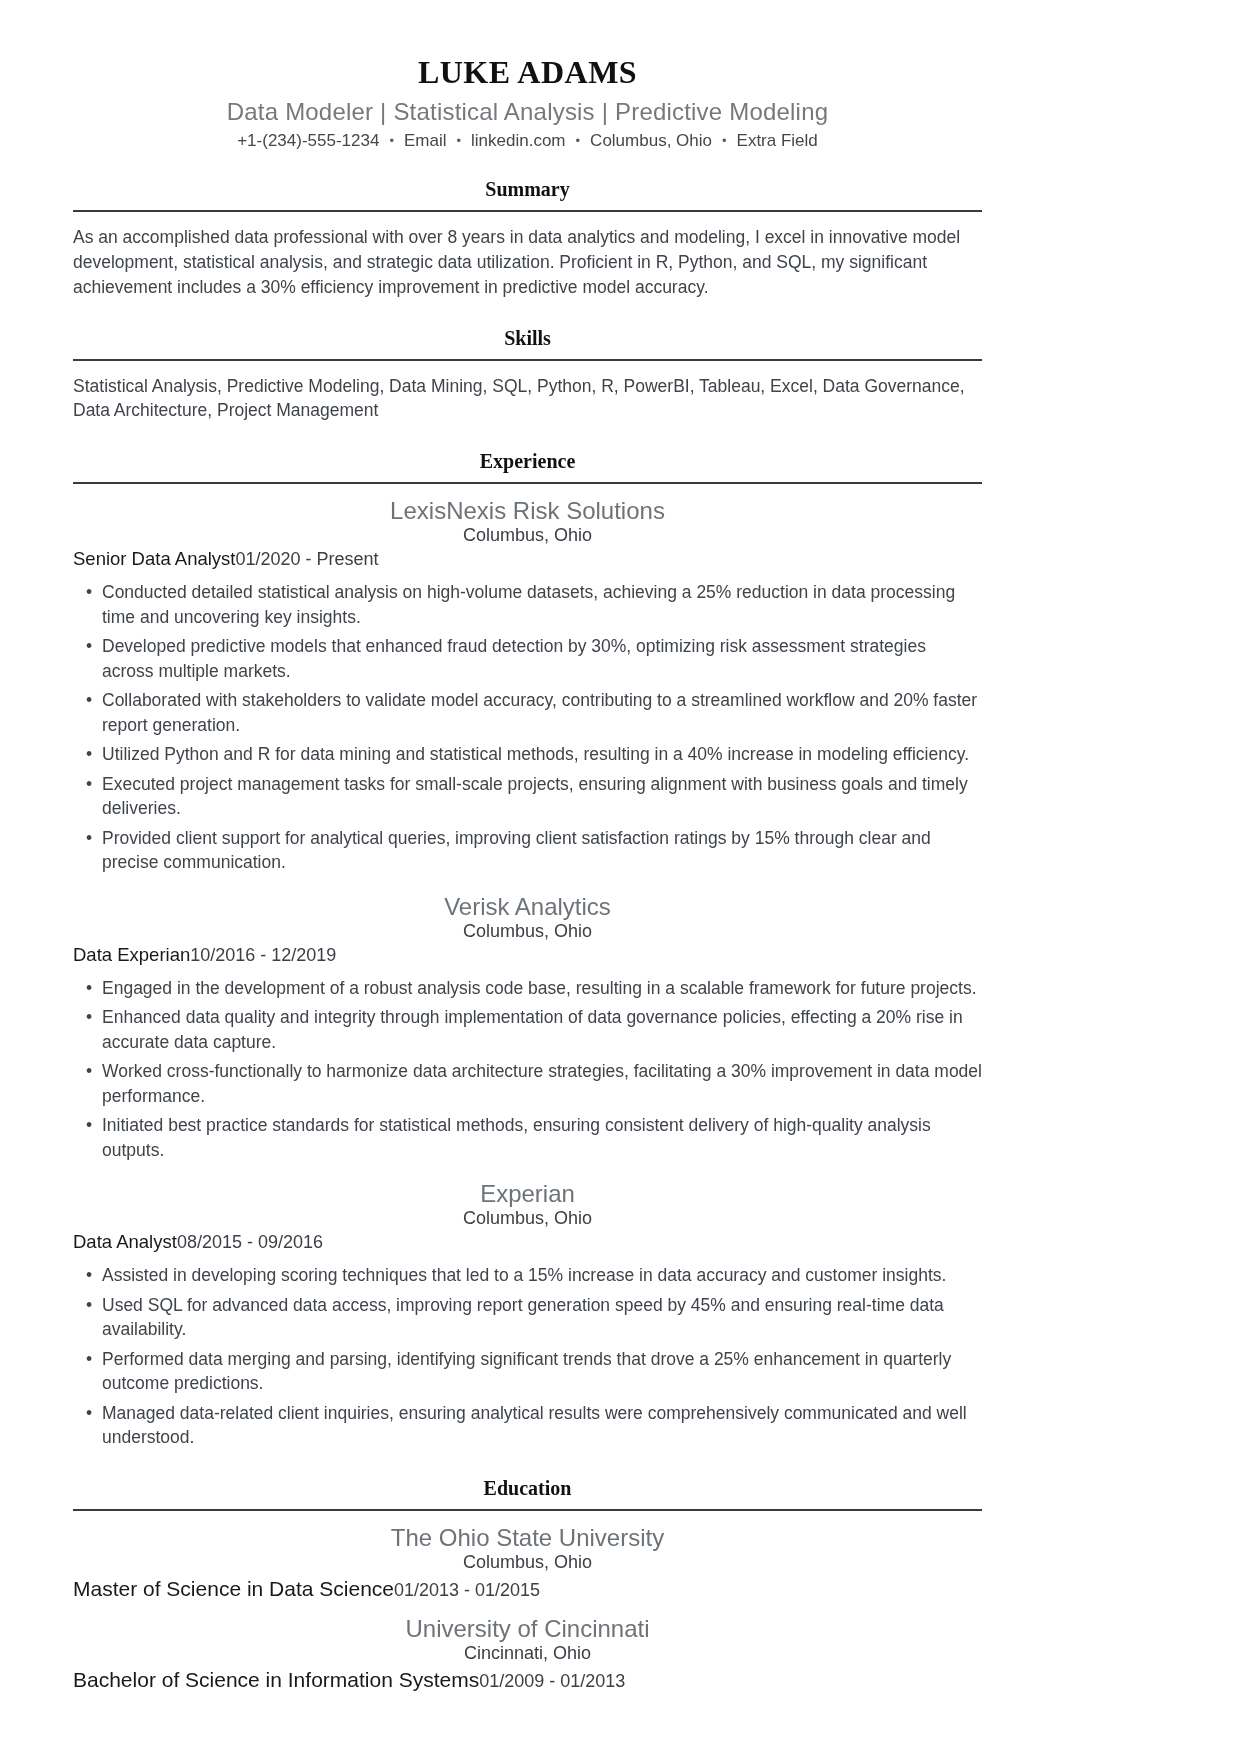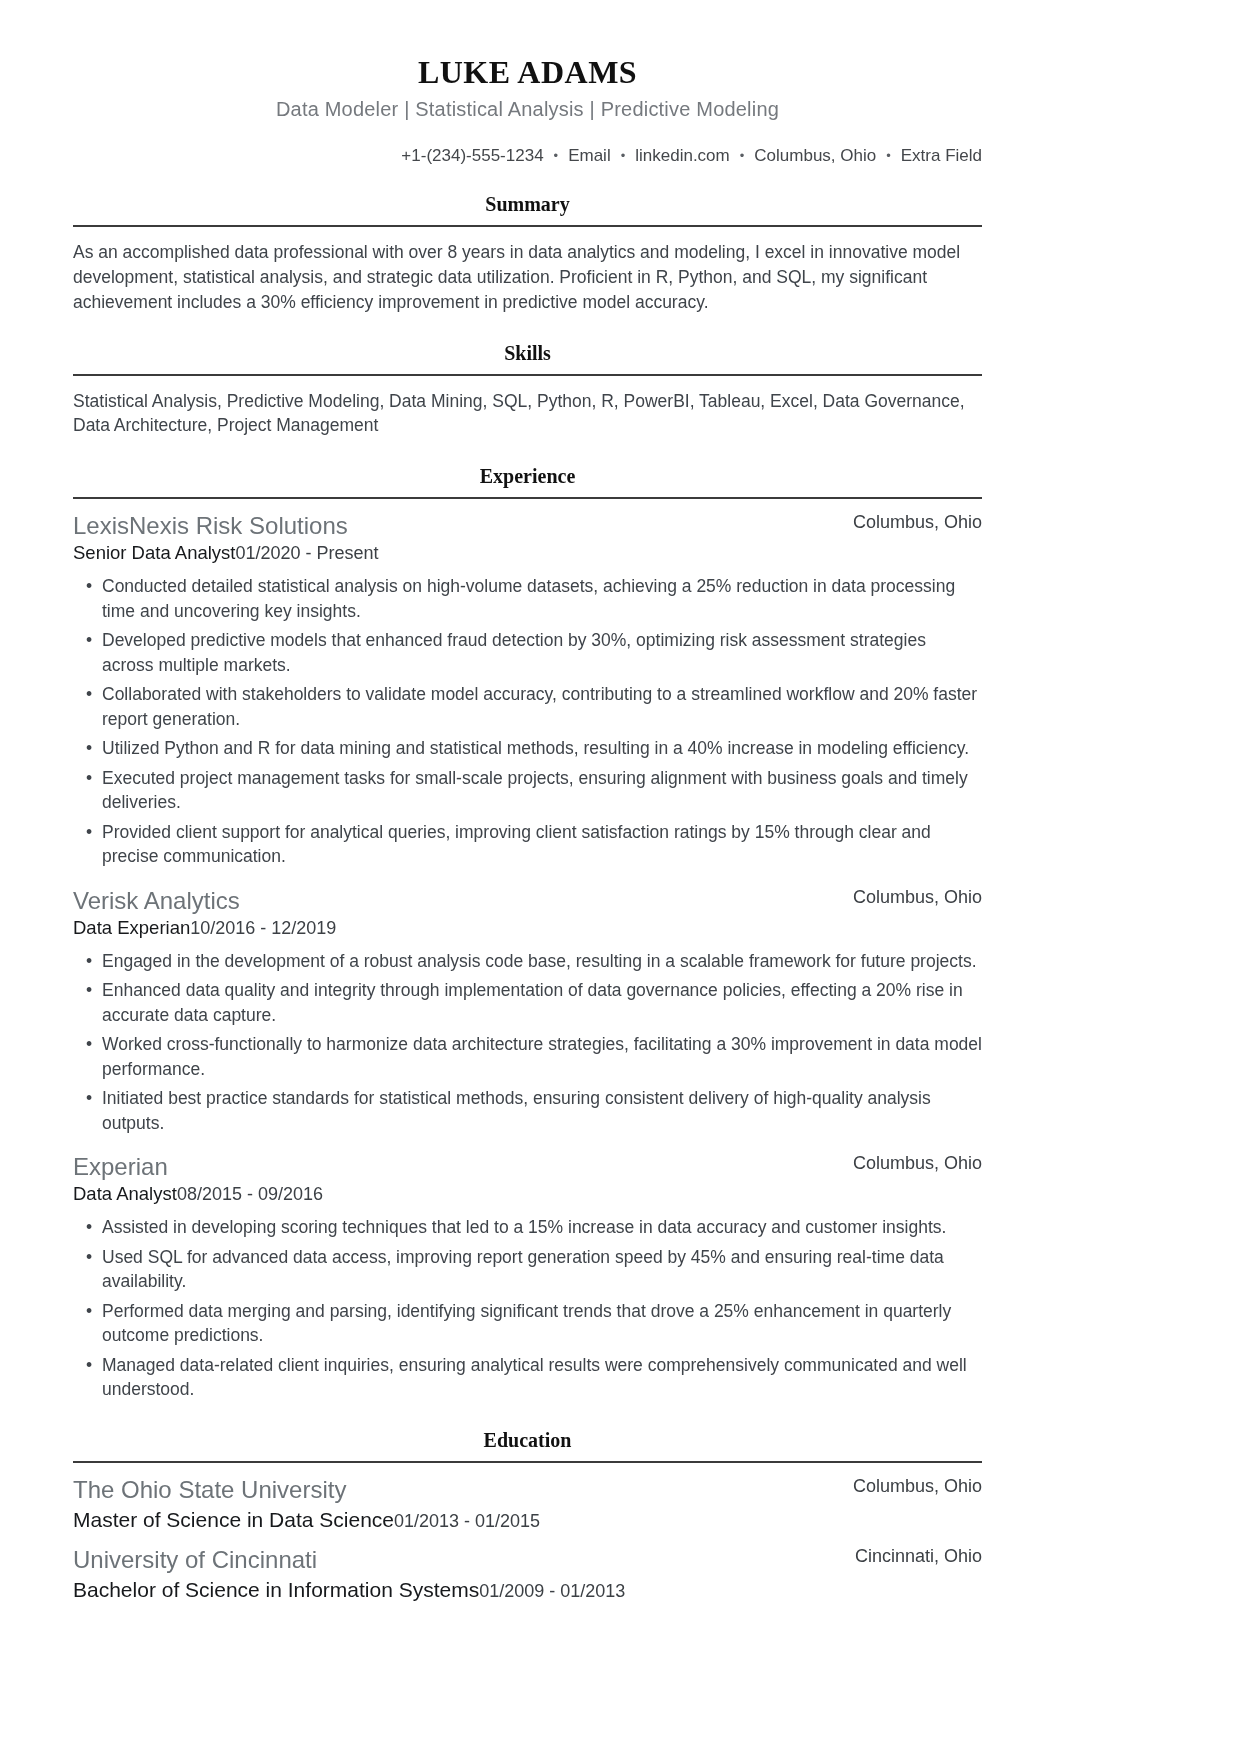--- a/index.html
+++ b/index.html
@@ -22,29 +22,28 @@
   .resume-header { text-align: center; }
   .name {
     font-family: "Liberation Serif", serif;
     font-weight: 700;
     font-size: 32px;
     letter-spacing: 0.5px;
     color: #111111;
   }
   .tagline {
     margin-top: 7px;
-    font-size: 20px;
+    font-size: 24px;
     color: #75797e;
     letter-spacing: 0.2px;
   }
   .contact-line {
-    margin-top: 25px;
+    margin-top: 5px;
     font-size: 17px;
     color: #44474b;
-    text-align: right;
   }
   .contact-line .dot {
     display: inline-block;
     margin: 0 10px;
     font-size: 13px;
     color: #5a5e63;
     vertical-align: 1px;
   }
 
   
@@ -66,21 +65,22 @@
     font-size: 17.5px;
     line-height: 1.42;
     color: #3f444a;
   }
 
   
   .entry { margin-bottom: 6px; }
   .entry-head {
     display: flex;
     justify-content: space-between;
-    align-items: flex-start;
+    align-items: center;
+    flex-direction: column;
   }
   .company {
     font-size: 24px;
     color: #6d7378;
     font-weight: 400;
   }
   .meta-right {
     font-size: 18px;
     color: #3c4045;
     text-align: right;

